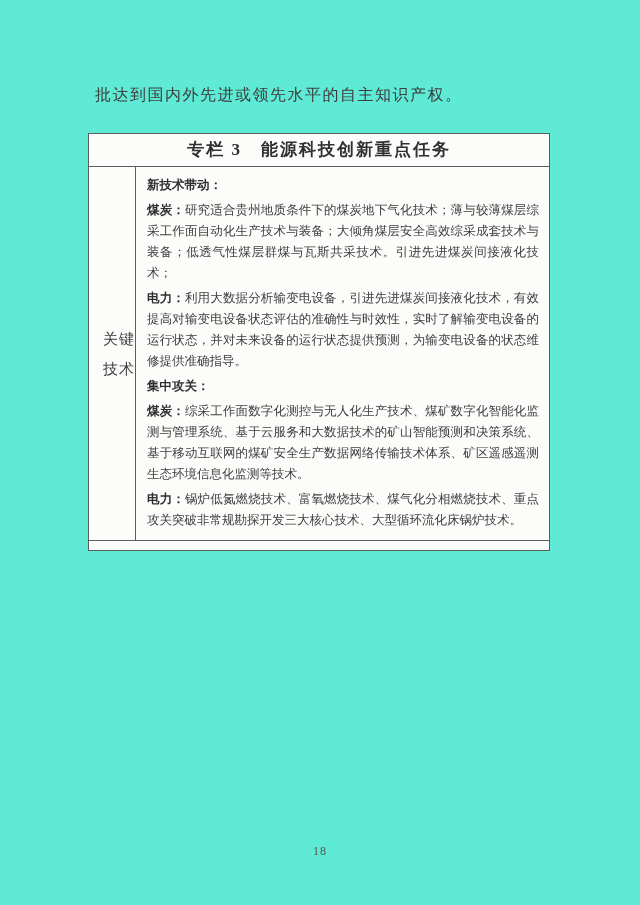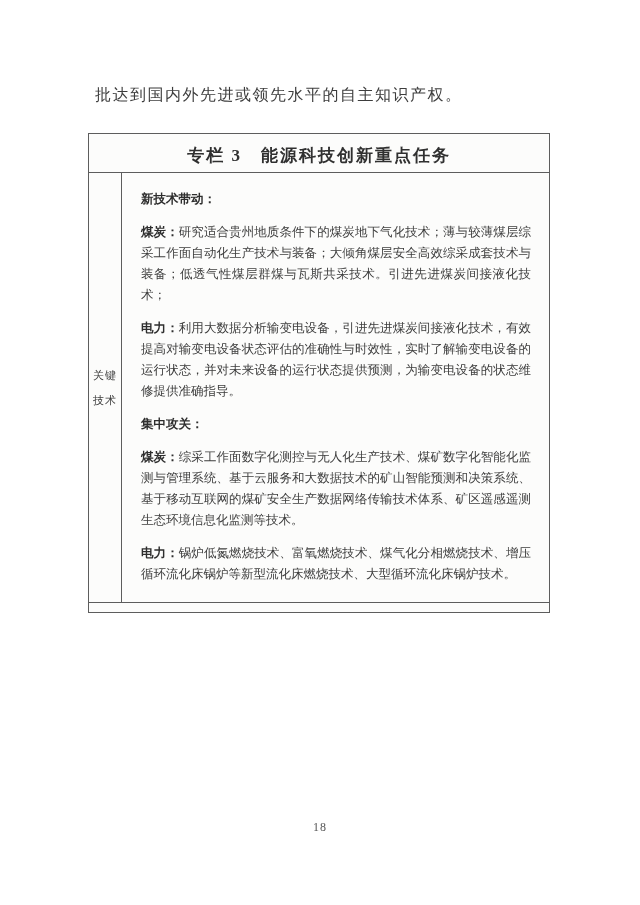--- a/index.html
+++ b/index.html
@@ -1,21 +1,21 @@
 <!DOCTYPE html>
 <html lang="zh"><head>
 <meta charset="utf-8">
 <style>
   html,body { margin:0; padding:0; }
   body { background:#e9e9e9; }
   .page {
     position:relative;
     width:640px; height:905px;
     margin:0 auto;
-    background:#ffffff;
+    background:#5eead4;
     font-family:"Liberation Serif","DejaVu Serif",serif;
     color:#3a3a3a;
     overflow:hidden;
   }
   .intro {
     position:absolute;
     left:95px; top:84px;
     width:470px;
     font-size:16px;
     letter-spacing:1.5px;
@@ -32,56 +32,56 @@
   }
   .box-header {
     border-bottom:1px solid #5d5d5d;
     text-align:center;
     font-weight:bold;
     font-size:17px;
     letter-spacing:2px;
     color:#303030;
     padding:4px 0 5px 0;
     white-space:pre;
-    margin-top:6px;
   }
   .box-row { display:flex; }
   .box-row + .box-row { border-top:1px solid #5d5d5d; }
   .row-label {
     width:33px;
     min-width:33px;
     border-right:1px solid #5d5d5d;
     display:flex;
     align-items:center;
     justify-content:center;
     text-align:center;
-    font-size:11px;
-    line-height:25px;
+    font-size:15px;
+    line-height:30px;
     letter-spacing:1px;
     color:#3d3d3d;
     white-space:pre-line;
     box-sizing:border-box;
+    margin-left:14px;
   }
   .row-content {
     flex:1;
     padding:4px 6px 5px 7px;
     box-sizing:border-box;
   }
   .row-content p.para {
-    margin:12px;
+    margin:4px;
     font-size:12.5px;
     line-height:21px;
     text-align:justify;
     text-justify:inter-ideograph;
     color:#3d3d3d;
   }
   .row-content p.para b.plabel { font-weight:bold; color:#2e2e2e; }
   .page-num {
     position:absolute;
-    top:820px; left:0;
+    top:844px; left:0;
     width:100%;
     text-align:center;
     font-size:12px;
     color:#555;
     letter-spacing:1px;
   }
 </style>
 </head>
 <body>
 
@@ -94,21 +94,21 @@
 
     <div class="box-row">
       <div class="row-label">关键
 技术</div>
       <div class="row-content">
         <p class="para"><b class="plabel">新技术带动：</b><span></span></p>
         <p class="para"><b class="plabel">煤炭：</b><span>研究适合贵州地质条件下的煤炭地下气化技术；薄与较薄煤层综采工作面自动化生产技术与装备；大倾角煤层安全高效综采成套技术与装备；低透气性煤层群煤与瓦斯共采技术。引进先进煤炭间接液化技术；</span></p>
         <p class="para"><b class="plabel">电力：</b><span>利用大数据分析输变电设备，引进先进煤炭间接液化技术，有效提高对输变电设备状态评估的准确性与时效性，实时了解输变电设备的运行状态，并对未来设备的运行状态提供预测，为输变电设备的状态维修提供准确指导。</span></p>
         <p class="para"><b class="plabel">集中攻关：</b><span></span></p>
         <p class="para"><b class="plabel">煤炭：</b><span>综采工作面数字化测控与无人化生产技术、煤矿数字化智能化监测与管理系统、基于云服务和大数据技术的矿山智能预测和决策系统、基于移动互联网的煤矿安全生产数据网络传输技术体系、矿区遥感遥测生态环境信息化监测等技术。</span></p>
-        <p class="para"><b class="plabel">电力：</b><span>锅炉低氮燃烧技术、富氧燃烧技术、煤气化分相燃烧技术、增压循环流化床锅炉等新型流化床燃烧技术、大型循环流化床锅炉技术。</span></p>
+        <p class="para"><b class="plabel">电力：</b><span>锅炉低氮燃烧技术、富氧燃烧技术、煤气化分相燃烧技术、重点攻关突破非常规勘探开发三大核心技术、大型循环流化床锅炉技术。</span></p>
       </div>
     </div>
 
     <div class="box-row">
       <div class="row-content">
       </div>
     </div>
   </div>
 
   <div class="page-num">18</div>

